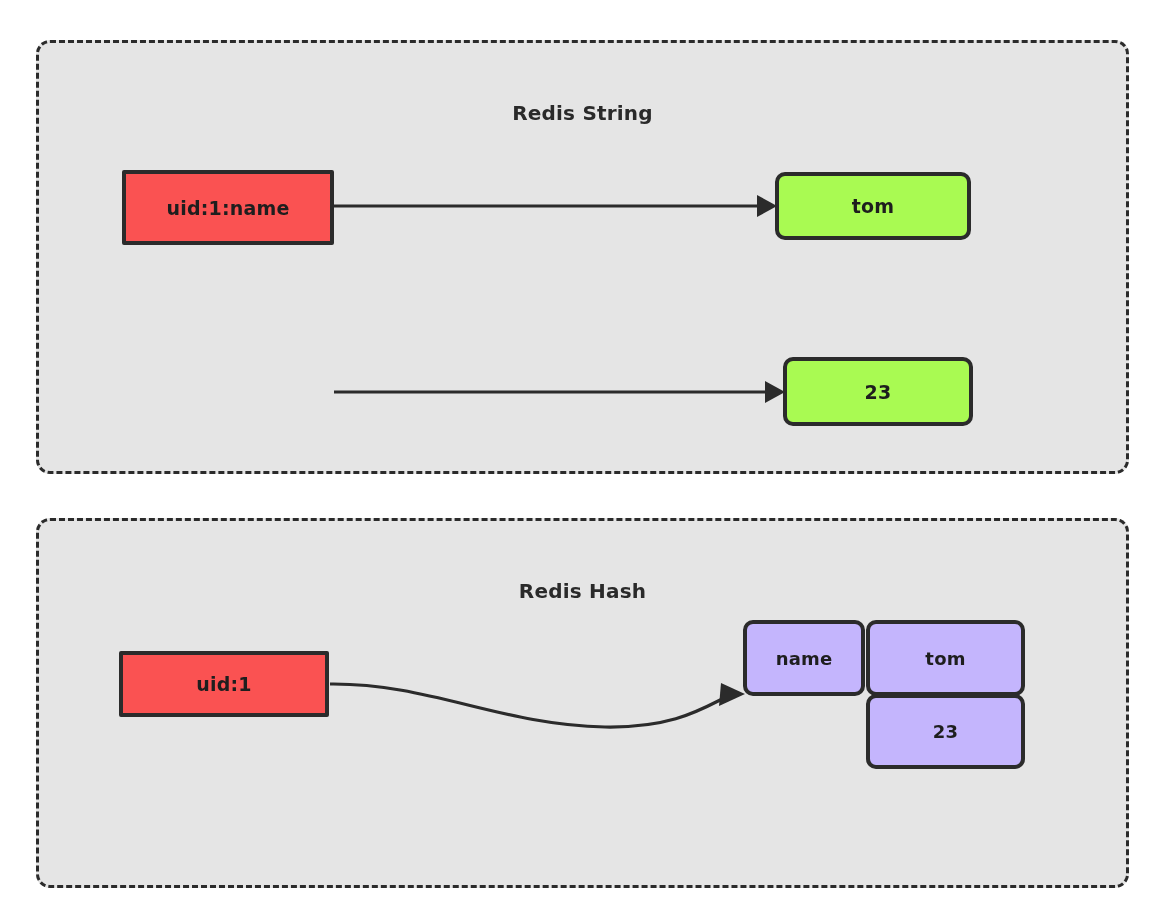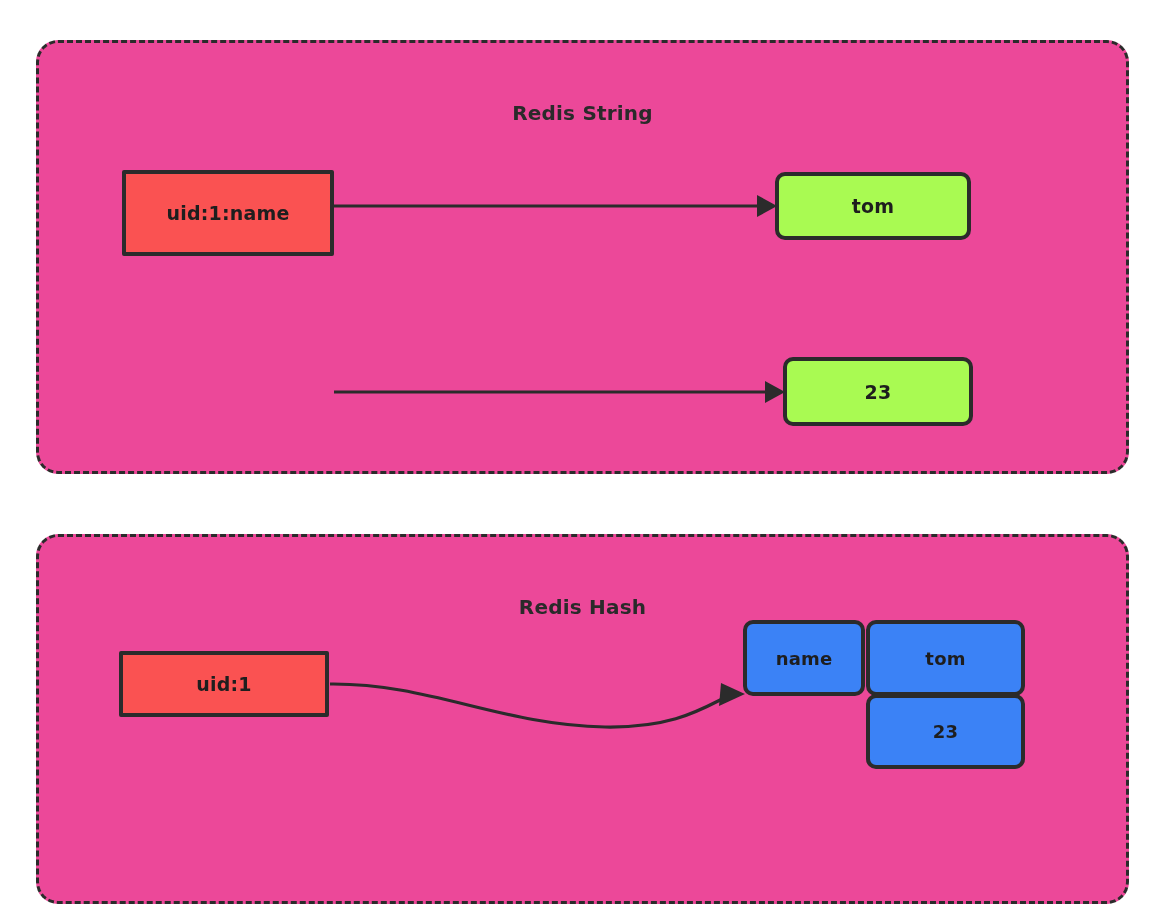--- a/index.html
+++ b/index.html
@@ -15,37 +15,36 @@
     position: relative;
     width: 1160px;
     height: 908px;
     background: #ffffff;
     overflow: hidden;
   }
 
   
   .panel {
     position: absolute;
-    background: #ec4899;
+    background: #e5e5e5;
     border: 3px dashed #2b2b2b;
-    border-radius: 22px;
+    border-radius: 14px;
     box-sizing: border-box;
   }
   #panel-string {
     left: 36px;
     top: 40px;
     width: 1093px;
     height: 434px;
   }
   #panel-hash {
     left: 36px;
     top: 518px;
     width: 1093px;
     height: 370px;
-    margin-top: 16px;
   }
 
   .panel-title {
     position: absolute;
     left: 0;
     right: 0;
     text-align: center;
     font-size: 20px;
     font-weight: bold;
     color: #2a2a2a;
@@ -71,27 +70,27 @@
     background: #fa5252;
     border: 4px solid #2b2b2b;
     border-radius: 2px;
   }
   .node-val {
     background: #a9fa52;
     border: 4px solid #2b2b2b;
     border-radius: 10px;
   }
   .cell {
-    background: #3b82f6;
+    background: #c4b5fd;
     border: 4px solid #2b2b2b;
     border-radius: 10px;
   }
 
   
-  #key-name  { left: 122px; top: 170px; width: 212px; height: 86px; }
+  #key-name  { left: 122px; top: 170px; width: 212px; height: 75px; }
   #val-tom   { left: 775px; top: 172px; width: 196px; height: 68px; }
   #key-age   { left: 122px; top: 358px; width: 212px; height: 69px; }
   #val-23    { left: 783px; top: 357px; width: 190px; height: 69px; }
 
   
   #key-uid1  { left: 119px; top: 651px; width: 210px; height: 66px; }
 
   #cell-field-name { left: 743px; top: 620px; width: 122px; height: 76px; }
   #cell-value-tom  { left: 866px; top: 620px; width: 159px; height: 76px; }
   #cell-field-age  { left: 743px; top: 694px; width: 122px; height: 75px; }

